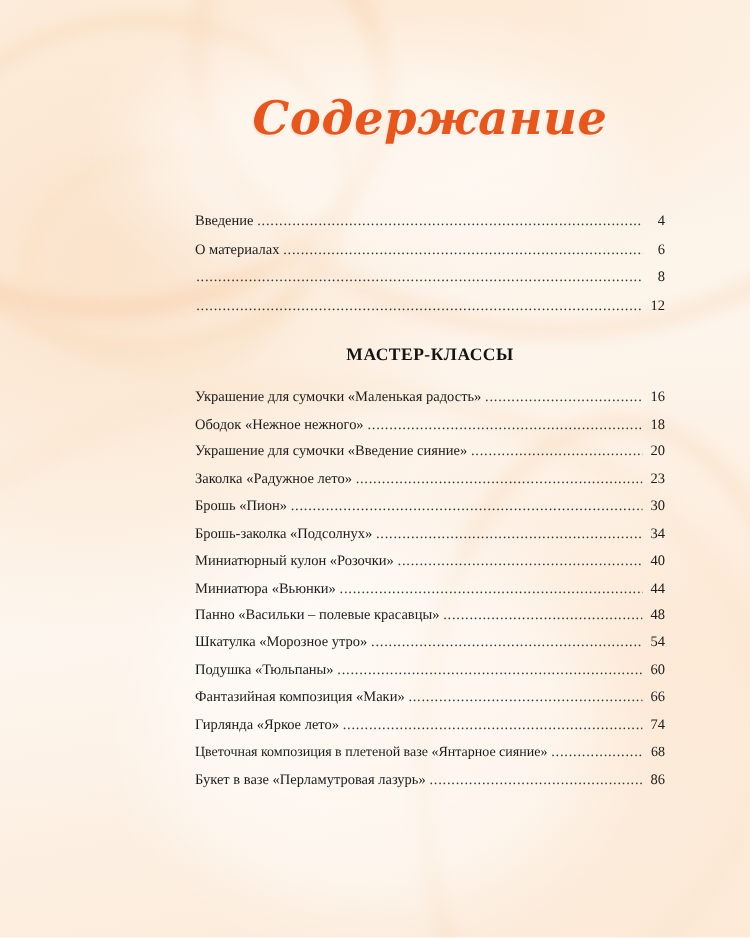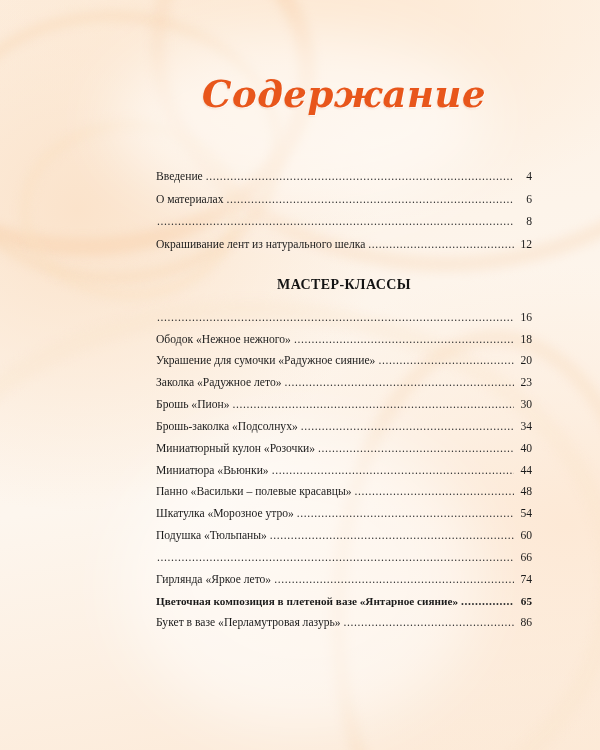--- a/index.html
+++ b/index.html
@@ -119,21 +119,20 @@
   }
 
   .section-b {
     padding: 0 112px 0 112px;
   }
   .section-b .entry {
     padding: 3.1px 0;
   }
   .section-b .entry.small {
     font-size: 11.2px;
-    font-weight: bold;
   }
 </style>
 </head>
 <body>
 
 <div class="page">
   <div class="swirl s1"></div>
   <div class="swirl s2"></div>
   <div class="swirl s3"></div>
   <div class="swirl s4"></div>
@@ -154,40 +153,40 @@
         <li class="entry">
           <span class="label">О материалах</span>
           <span class="dots">........................................................................................................................</span>
           <span class="page-num">6</span>
         </li>
         <li class="entry small">
           <span class="dots">........................................................................................................................</span>
           <span class="page-num">8</span>
         </li>
         <li class="entry">
-          <span class="label">Окрашивание лент из натурального шелка</span>
           <span class="dots">........................................................................................................................</span>
           <span class="page-num">12</span>
         </li>
       </ul>
 
     <div class="section-heading">МАСТЕР-КЛАССЫ</div>
 
     <ul class="toc section-b" id="master-classes-list">
         <li class="entry">
+          <span class="label">Украшение для сумочки «Маленькая радость»</span>
           <span class="dots">........................................................................................................................</span>
           <span class="page-num">16</span>
         </li>
         <li class="entry">
           <span class="label">Ободок «Нежное нежного»</span>
           <span class="dots">........................................................................................................................</span>
           <span class="page-num">18</span>
         </li>
         <li class="entry">
-          <span class="label">Украшение для сумочки «Радужное сияние»</span>
+          <span class="label">Украшение для сумочки «Введение сияние»</span>
           <span class="dots">........................................................................................................................</span>
           <span class="page-num">20</span>
         </li>
         <li class="entry">
           <span class="label">Заколка «Радужное лето»</span>
           <span class="dots">........................................................................................................................</span>
           <span class="page-num">23</span>
         </li>
         <li class="entry">
           <span class="label">Брошь «Пион»</span>
@@ -218,32 +217,33 @@
           <span class="label">Шкатулка «Морозное утро»</span>
           <span class="dots">........................................................................................................................</span>
           <span class="page-num">54</span>
         </li>
         <li class="entry">
           <span class="label">Подушка «Тюльпаны»</span>
           <span class="dots">........................................................................................................................</span>
           <span class="page-num">60</span>
         </li>
         <li class="entry">
+          <span class="label">Фантазийная композиция «Маки»</span>
           <span class="dots">........................................................................................................................</span>
           <span class="page-num">66</span>
         </li>
         <li class="entry">
           <span class="label">Гирлянда «Яркое лето»</span>
           <span class="dots">........................................................................................................................</span>
           <span class="page-num">74</span>
         </li>
         <li class="entry small">
           <span class="label">Цветочная композиция в плетеной вазе «Янтарное сияние»</span>
           <span class="dots">........................................................................................................................</span>
-          <span class="page-num">65</span>
+          <span class="page-num">68</span>
         </li>
         <li class="entry">
           <span class="label">Букет в вазе «Перламутровая лазурь»</span>
           <span class="dots">........................................................................................................................</span>
           <span class="page-num">86</span>
         </li>
       </ul>
   </div>
 </div>
 

